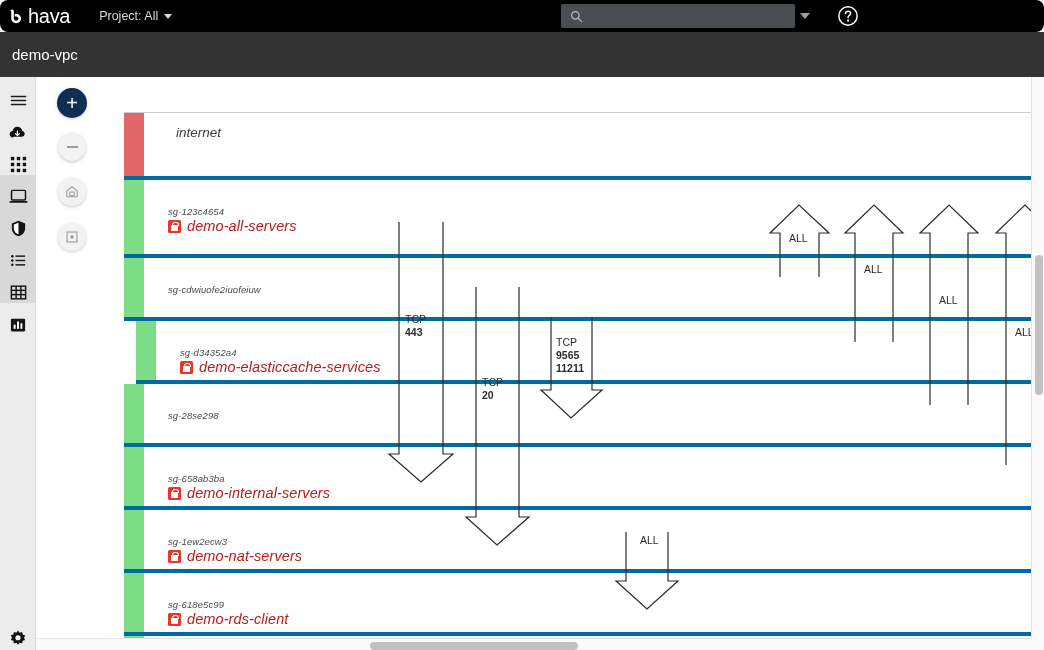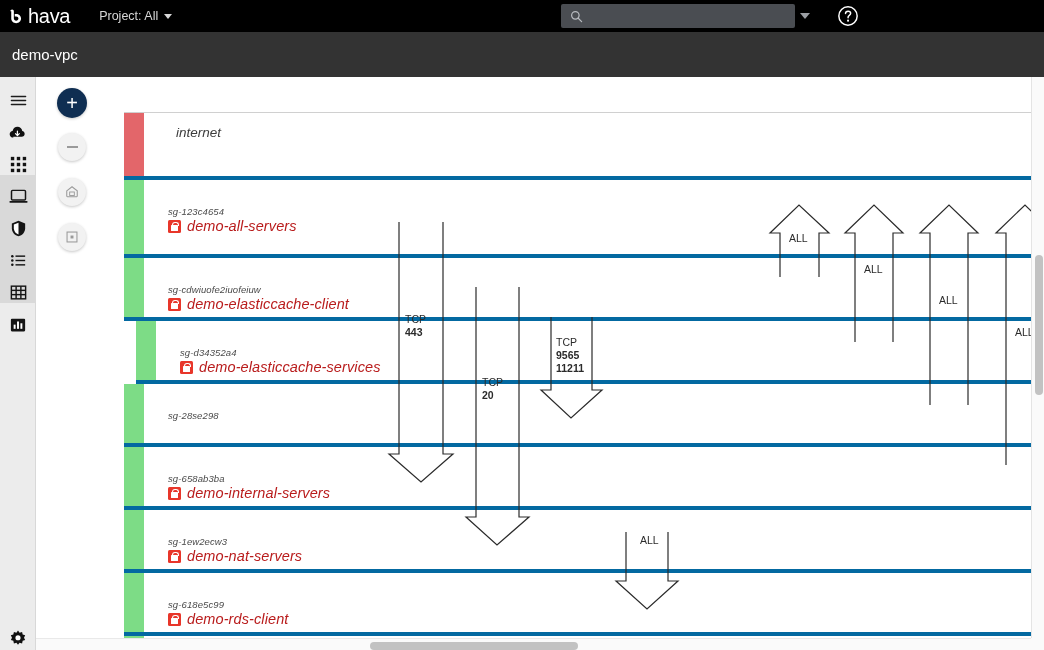--- a/index.html
+++ b/index.html
@@ -8,21 +8,21 @@
     overflow: hidden;
     font-family: "Liberation Sans", sans-serif;
     background: #ffffff;
   }
   #app { position: relative; width: 1044px; height: 650px; }
 
   
   .topbar {
     position: absolute; left: 0; top: 0; width: 1044px; height: 32px;
     background: #000000;
-    display: flex; align-items: center;
+    display: flex; align-items: center; border-radius: 8px;
   }
   .logo-wrap { display: flex; align-items: center; margin-left: 8px; }
   .logo-mark { width: 19px; height: 19px; margin-right: 1px; }
   .logo-text {
     color: #ffffff; font-size: 20px; letter-spacing: -0.3px;
     font-weight: 300; line-height: 20px;
   }
   .project-sel {
     display: flex; align-items: center; gap: 6px;
     margin-left: 29px; color: #d8d8d8; font-size: 12.5px;
@@ -318,24 +318,20 @@
             <div class="sg-name-row">
               <span class="lock-icon"></span>
               <span class="sg-name">demo-all-servers</span>
             </div>
           </div>
         </div>
         <div class="row" style="top: 146px; height: 63px;">
           <div class="band green"></div>
           <div class="row-body">
             <div class="sg-id">sg-cdwiuofe2iuofeiuw</div>
-            <div class="sg-name-row">
-              <span class="lock-icon"></span>
-              <span class="sg-name">demo-elasticcache-client</span>
-            </div>
           </div>
         </div>
         <div class="row" style="top: 209px; height: 63px; margin-left: 12px;">
           <div class="band green"></div>
           <div class="row-body">
             <div class="sg-id">sg-d34352a4</div>
             <div class="sg-name-row">
               <span class="lock-icon"></span>
               <span class="sg-name">demo-elasticcache-services</span>
             </div>

